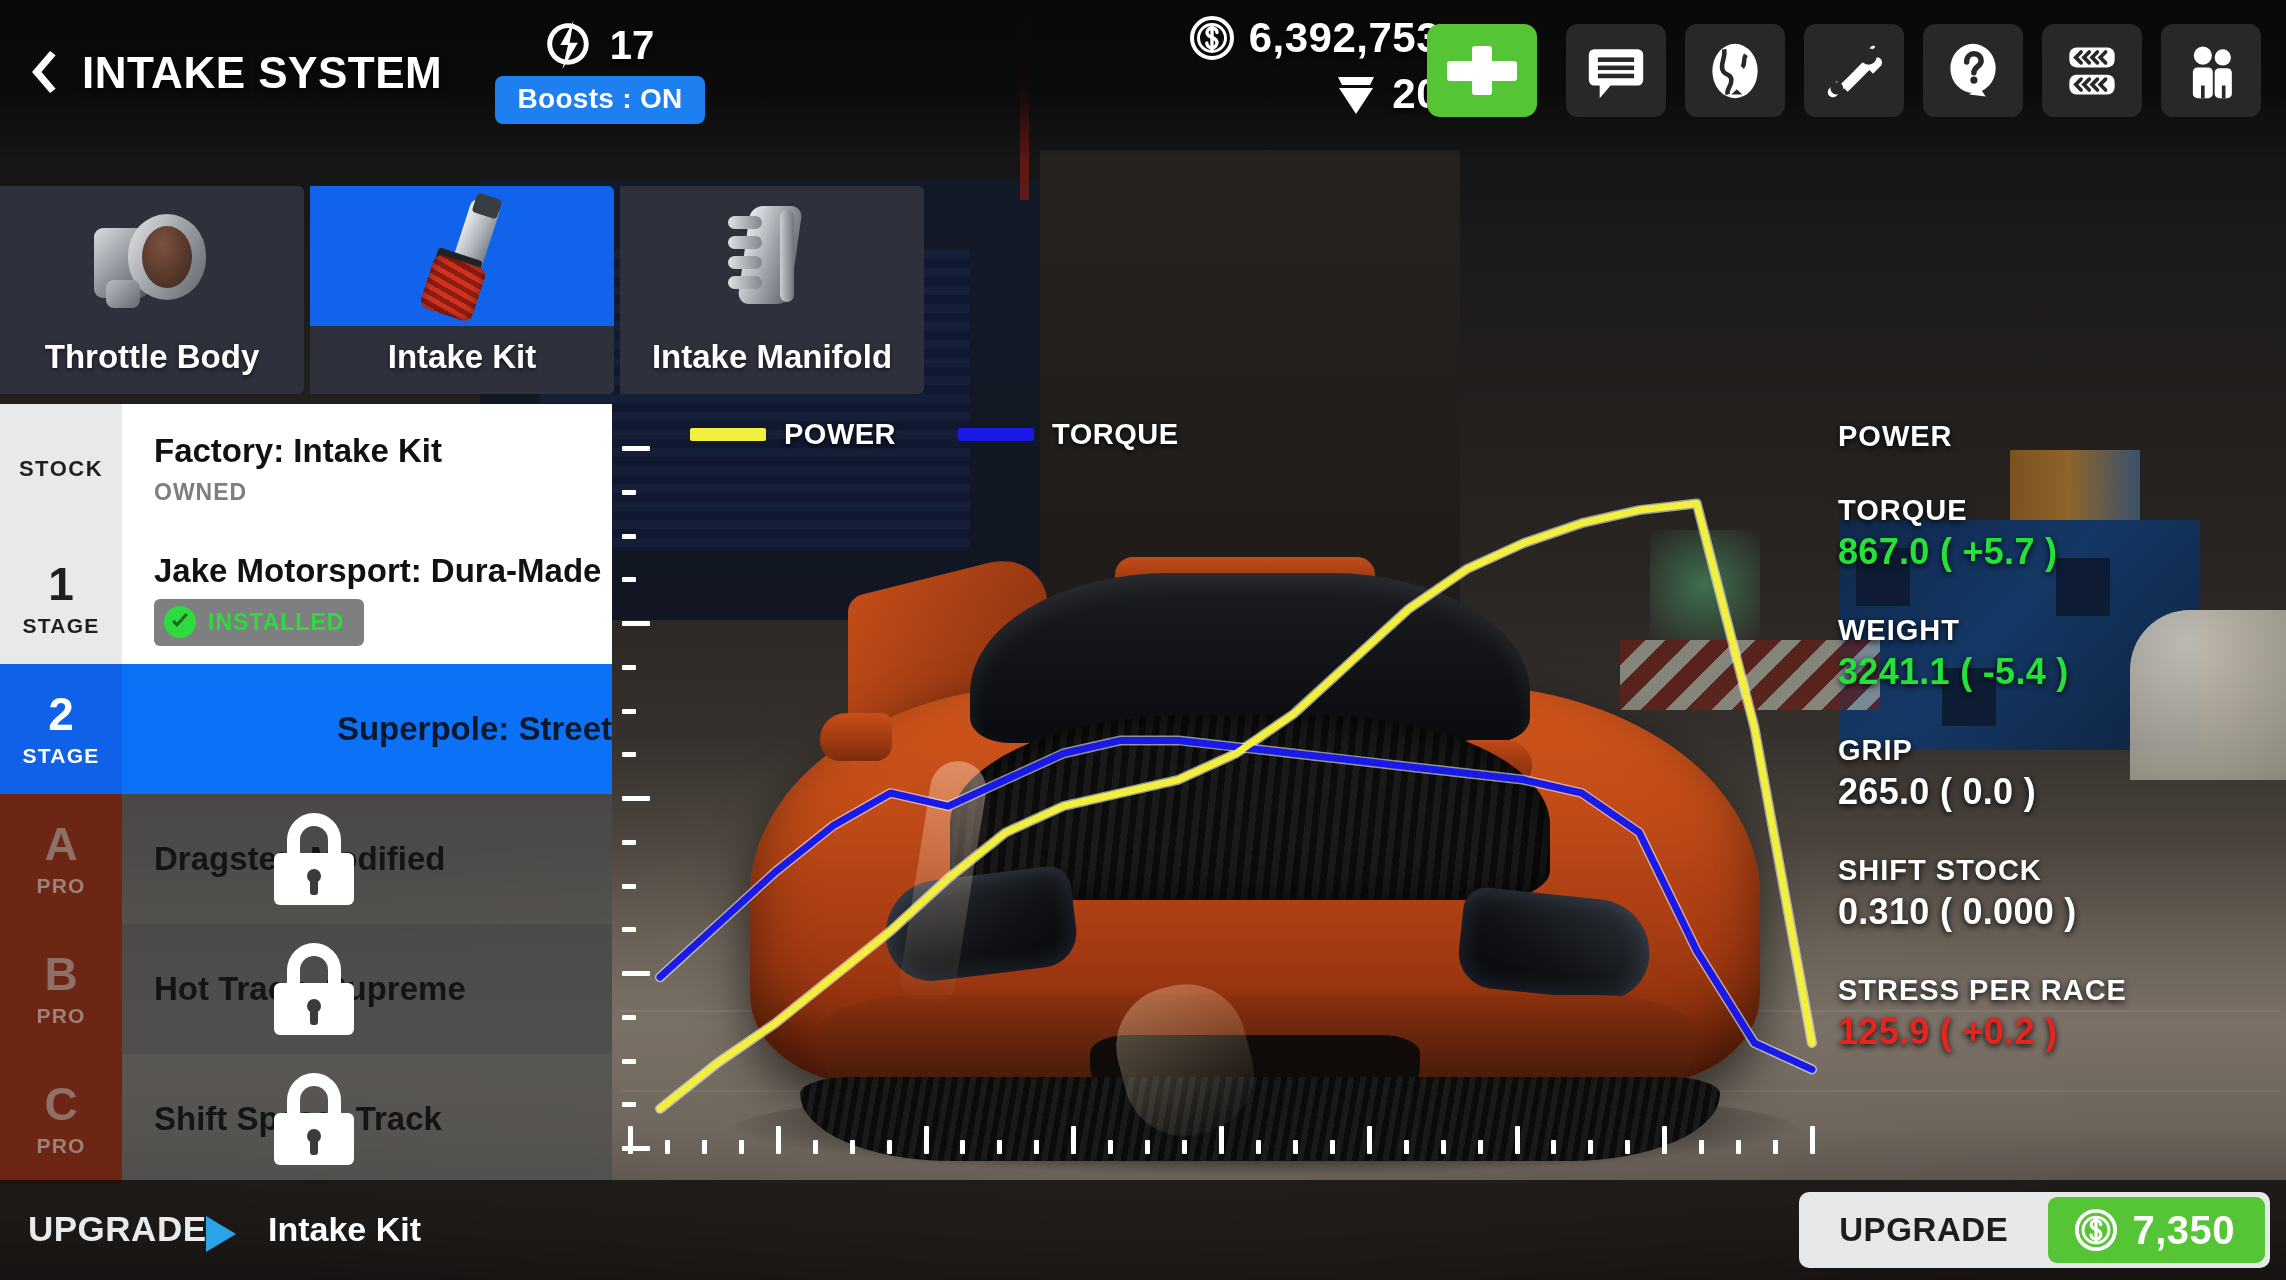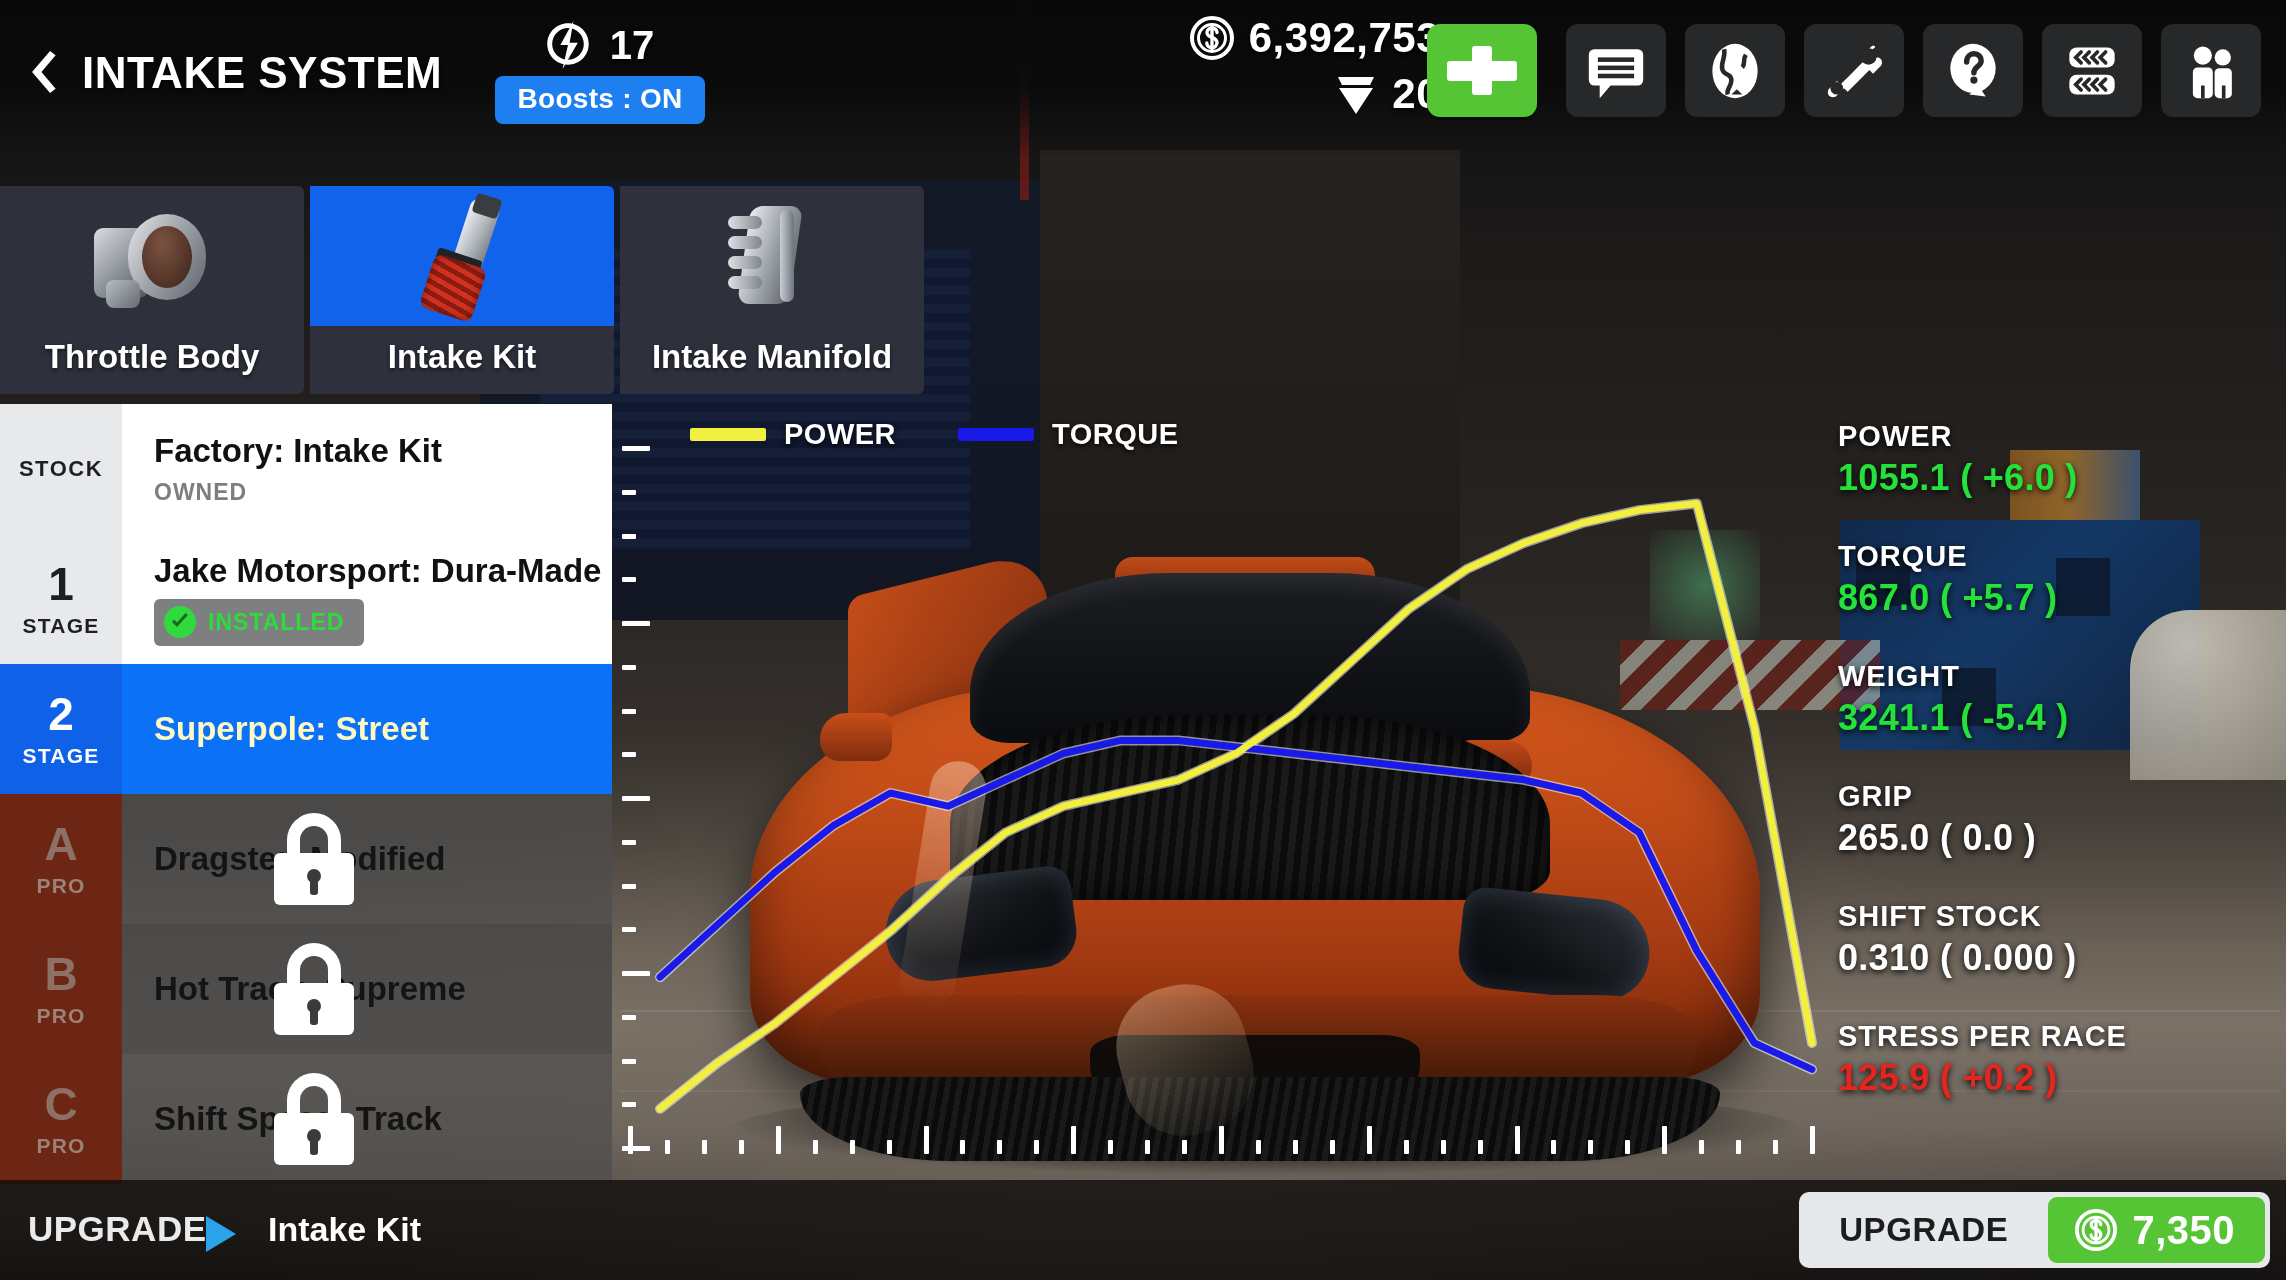--- a/index.html
+++ b/index.html
@@ -198,21 +198,21 @@
   .row.stock .body  { background:#fff; }
   .row.stock .title { color:#111; }
   .row.stock .sub   { color:#7c7f82; }
 
   .row.owned .stage { background:#e8e9ea; color:#1d1f21; }
   .row.owned .body  { background:#fff; }
   .row.owned .title { color:#111; }
 
   .row.selected .stage { background:#0f62e8; color:#fff; }
   .row.selected .body  { background:#0b72f7; }
-  .row.selected .title { color:#fef9c3; }
+  .row.selected .title { color:#0f172a;text-align:right; }
 
   .row.locked .stage { background:#6d2614; color:#b9a093; }
   .row.locked .stage .num { color:#8e7166; }
   .row.locked .stage .cap { color:#9c8176; }
   .row.locked .body  { background:rgba(70,70,70,.80); }
   .row.locked .title { color:#141414; }
   .row.locked.dim .body { background:rgba(78,78,78,.72); }
 
   .badgeInstalled { display:inline-flex; align-items:center; gap:12px; background:#7d7f81;
     padding:7px 20px 8px 10px; border-radius:6px; margin-top:9px; align-self:flex-start; }
@@ -384,21 +384,20 @@
     <polyline id="torqueLine" fill="none" stroke="#ffffff" stroke-opacity="0.55" stroke-width="10" stroke-linejoin="round" stroke-linecap="round" points="48.0,573.2 105.6,520.6 163.2,468.0 220.8,421.9 278.4,389.0 336.0,402.2 393.6,375.8 451.2,349.5 508.8,336.4 566.4,336.4 624.0,342.9 681.6,349.5 739.2,356.1 796.8,362.7 854.4,369.3 912.0,375.8 969.6,389.0 1027.2,428.5 1084.8,546.9 1142.4,639.0 1200.0,665.4"></polyline>
     <polyline id="powerLine" fill="none" stroke="#ffffff" stroke-opacity="0.55" stroke-width="10" stroke-linejoin="round" stroke-linecap="round" points="48.0,704.8 105.6,658.8 163.2,619.3 220.8,573.2 278.4,527.2 336.0,474.5 393.6,428.5 451.2,402.2 508.8,389.0 566.4,375.8 624.0,349.5 681.6,310.0 739.2,257.4 796.8,204.8 854.4,165.3 912.0,139.0 969.6,119.2 1027.2,106.1 1084.8,99.5 1142.4,323.2 1200.0,639.0"></polyline>
     <polyline id="torqueLineF" fill="none" stroke="#1a1ae8" stroke-width="7" stroke-linejoin="round" stroke-linecap="round" points="48.0,573.2 105.6,520.6 163.2,468.0 220.8,421.9 278.4,389.0 336.0,402.2 393.6,375.8 451.2,349.5 508.8,336.4 566.4,336.4 624.0,342.9 681.6,349.5 739.2,356.1 796.8,362.7 854.4,369.3 912.0,375.8 969.6,389.0 1027.2,428.5 1084.8,546.9 1142.4,639.0 1200.0,665.4"></polyline>
     <polyline id="powerLineF" fill="none" stroke="#f2ef3f" stroke-width="7" stroke-linejoin="round" stroke-linecap="round" points="48.0,704.8 105.6,658.8 163.2,619.3 220.8,573.2 278.4,527.2 336.0,474.5 393.6,428.5 451.2,402.2 508.8,389.0 566.4,375.8 624.0,349.5 681.6,310.0 739.2,257.4 796.8,204.8 854.4,165.3 912.0,139.0 969.6,119.2 1027.2,106.1 1084.8,99.5 1142.4,323.2 1200.0,639.0"></polyline>
   </svg>
 </div>
 
 <div id="stats">
     <div class="statBlock">
       <div class="statName">POWER</div>
-      <div class="statVal up">1055.1 ( +6.0 )</div>
     </div>
     <div class="statBlock">
       <div class="statName">TORQUE</div>
       <div class="statVal up">867.0 ( +5.7 )</div>
     </div>
     <div class="statBlock">
       <div class="statName">WEIGHT</div>
       <div class="statVal up">3241.1 ( -5.4 )</div>
     </div>
     <div class="statBlock">

